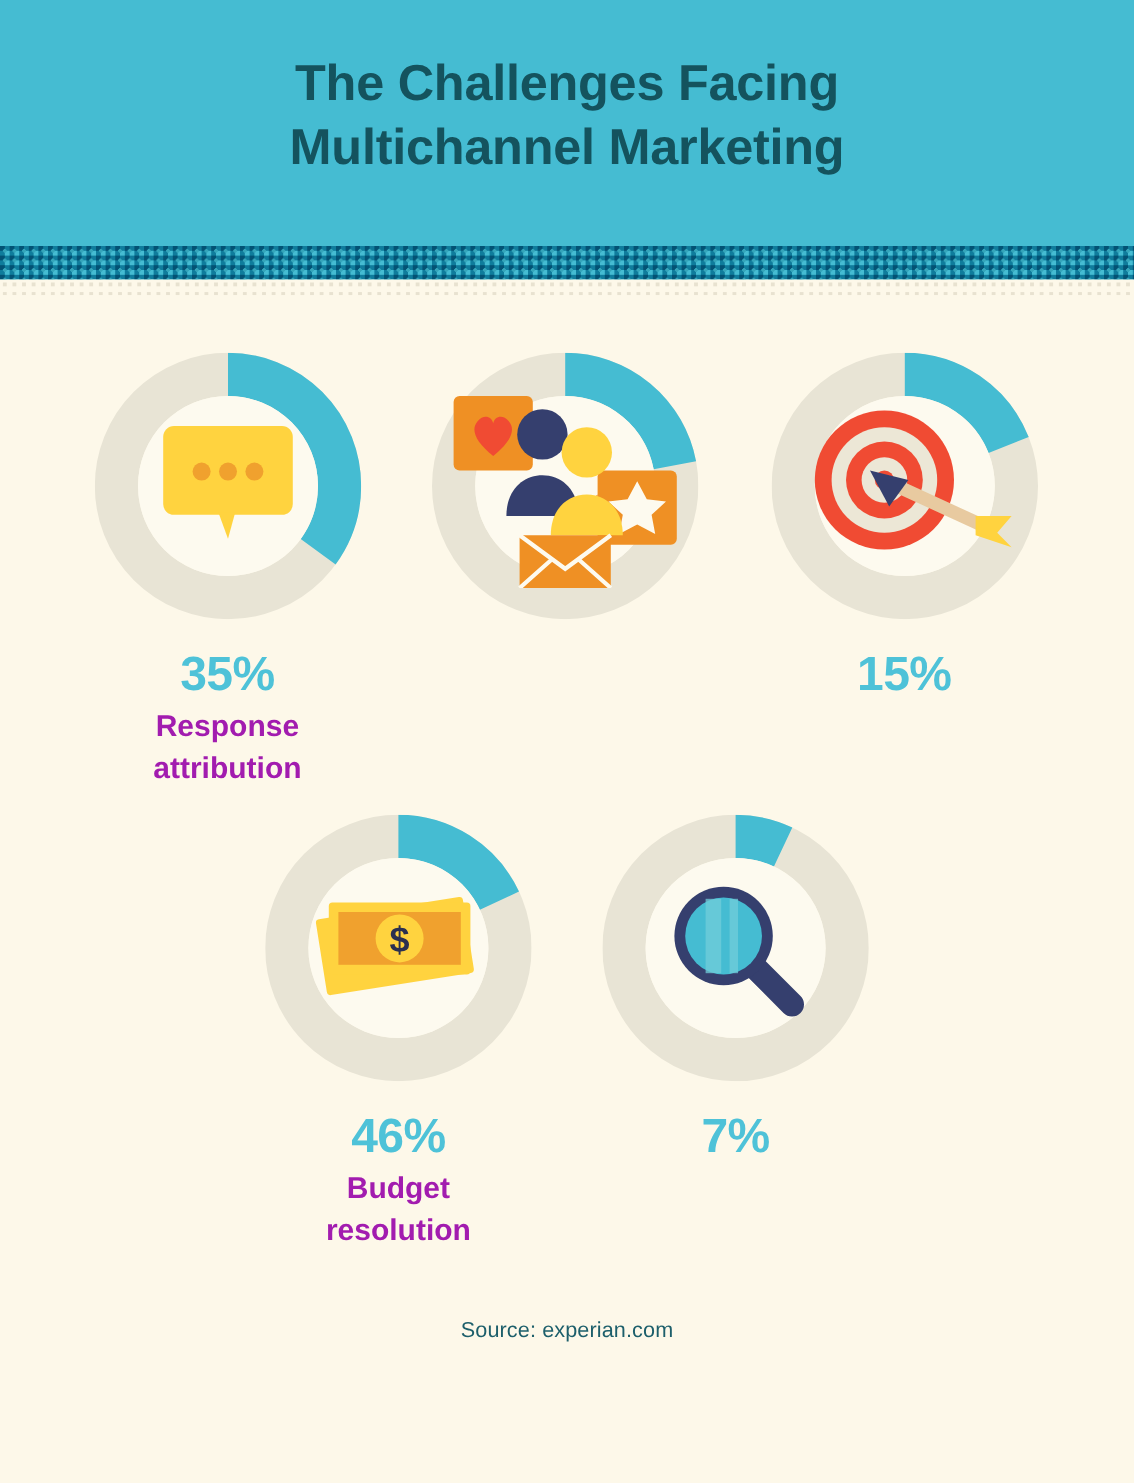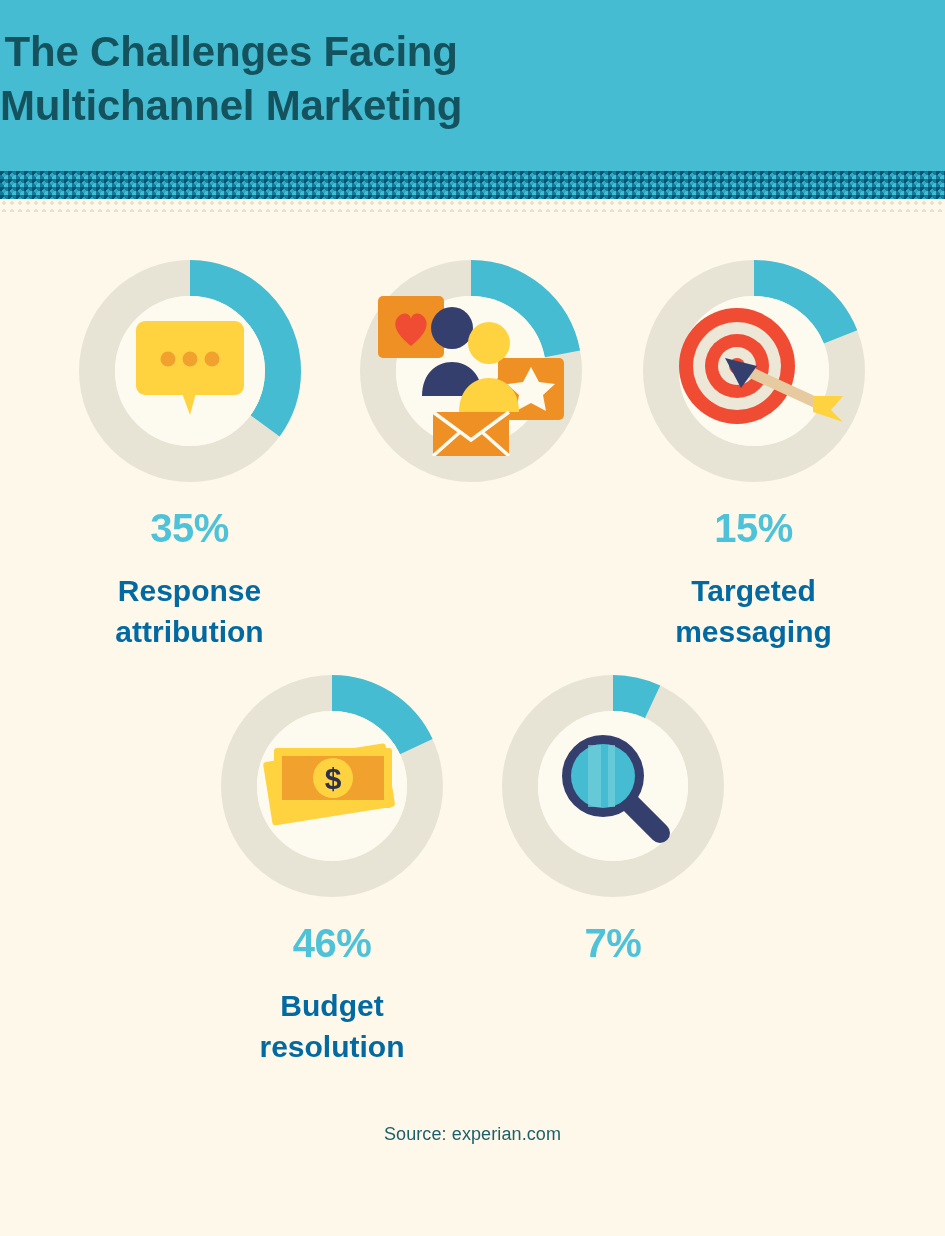--- a/index.html
+++ b/index.html
@@ -11,25 +11,26 @@
     height: 1236px;
     background: #fdf8e9;
     font-family: "Liberation Sans", sans-serif;
     overflow: hidden;
     position: relative;
   }
 
   
   .header {
     width: 945px;
-    height: 171px;
+    height: 205px;
     background: #45bcd2;
     box-sizing: border-box;
     display: flex;
     align-items: center;
+    justify-content: center;
   }
   .header-title {
     color: #14535e;
     font-size: 42px;
     font-weight: bold;
     line-height: 1.28;
     text-align: center;
     letter-spacing: -0.2px;
     white-space: pre-line;
     margin: 0;
@@ -106,25 +107,25 @@
     text-align: center;
   }
   .stat-pct {
     color: #4ec2d8;
     font-size: 40px;
     font-weight: bold;
     line-height: 1.0;
     letter-spacing: -0.5px;
   }
   .stat-label {
-    color: #0369a1;
-    font-size: 30px;
+    color: #a21caf;
+    font-size: 25px;
     font-weight: bold;
     line-height: 1.38;
-    margin-top: 22px;
+    margin-top: 6px;
     white-space: pre-line;
   }
 
   .source {
     text-align: center;
     color: #1d5f6b;
     font-size: 18px;
     margin-top: 56px;
     letter-spacing: 0.1px;
   }
@@ -231,22 +232,20 @@
             <path d="M82 72 L160 108" stroke="#e8caa0" stroke-width="11" stroke-linecap="round"></path>
 
             <path d="M66 62 L98 70 L82 92 Z" fill="#353f6e"></path>
 
             <path d="M154 100 L184 100 L172 114 L184 126 L154 116 Z" fill="#ffd33f"></path>
           </svg>
         </div>
       </div>
       <div class="stat">
         <div class="stat-pct">15%</div>
-        <div class="stat-label">Targeted
-messaging</div>
       </div>
     </div>
   </div>
 
   <div class="row row-2">
 
     <div class="cell">
       <div class="donut-wrap">
         <svg width="222" height="222" viewBox="0 0 222 222">
           <circle cx="111" cy="111" r="93" fill="none" stroke="#e8e4d5" stroke-width="36"></circle>

